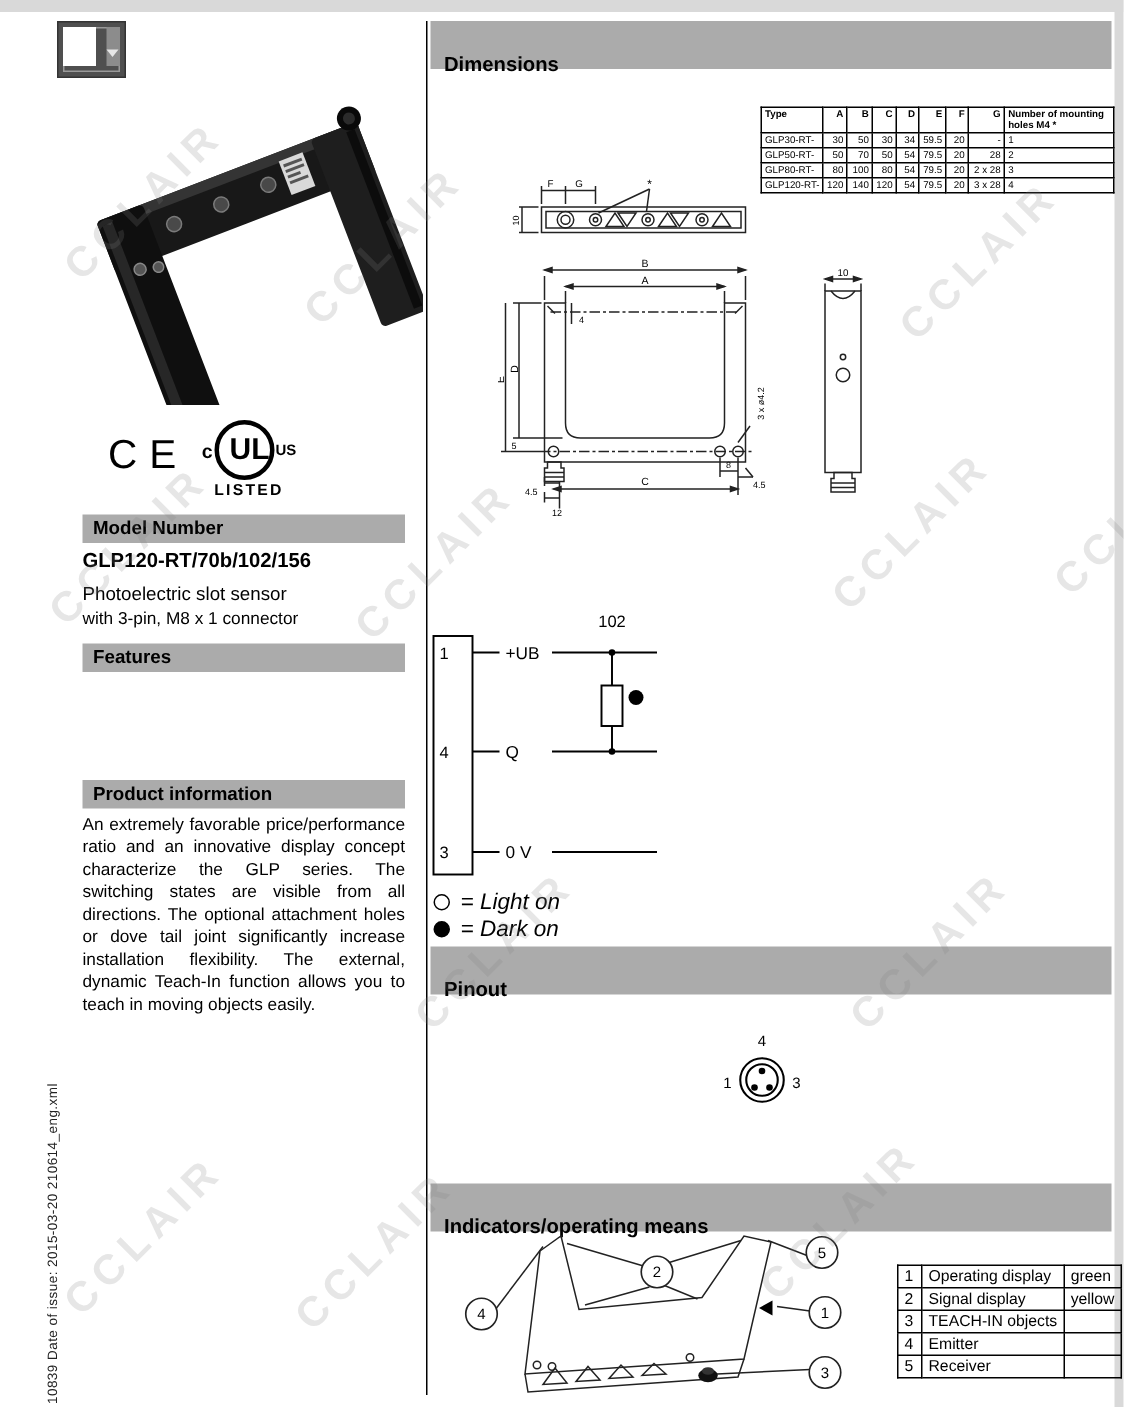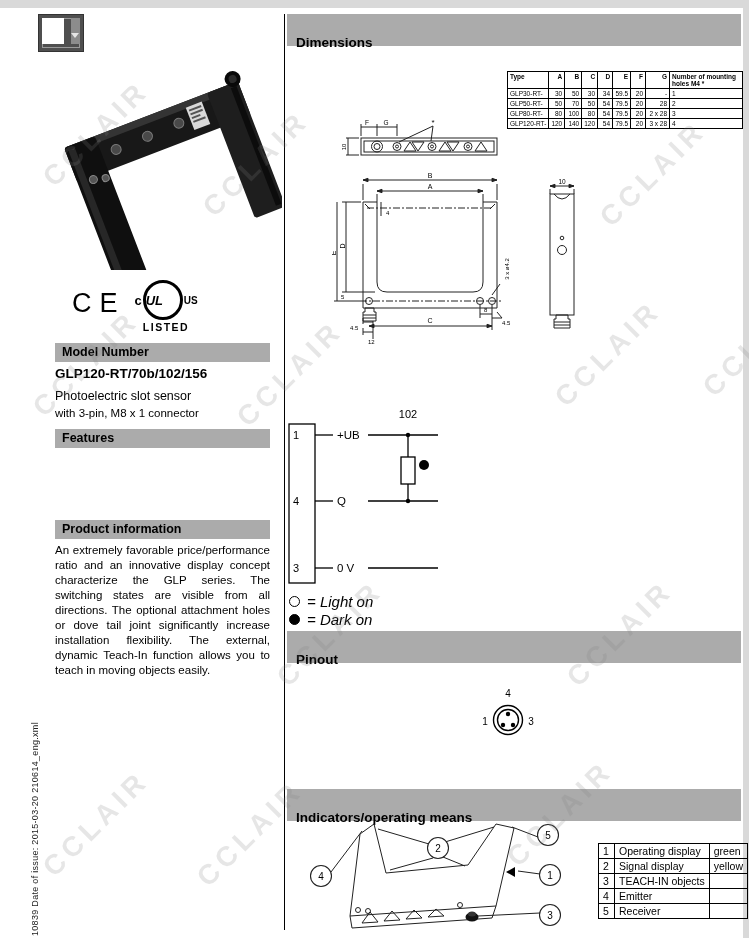--- a/index.html
+++ b/index.html
@@ -32,21 +32,21 @@
   .logo-white{position:absolute;left:3px;top:3px;width:22px;height:26px;background:#fff;}
   .logo-col{position:absolute;right:3px;top:3px;width:9px;height:26px;background:#8c8c8c;}
   .logo-tri{position:absolute;right:4px;top:18px;width:0;height:0;border-left:4px solid transparent;
             border-right:4px solid transparent;border-top:5px solid #e6e6e6;}
   
   .ce{position:absolute;left:72px;top:288px;font-size:27px;letter-spacing:8px;font-weight:400;}
   .ulmark{position:absolute;left:134px;top:280px;width:64px;text-align:center;}
   .ul-row{display:flex;align-items:center;justify-content:center;}
   .ul-c{font-size:13px;font-weight:bold;margin-right:1px;}
   .ul-circle{width:34px;height:34px;border:3px solid #000;border-radius:50%;display:flex;
-             align-items:center;justify-content:flex-start;font-weight:bold;font-size:13px;font-style:italic;}
+             align-items:center;justify-content:flex-end;font-weight:bold;font-size:20px;}
   .ul-us{font-size:10px;font-weight:bold;margin-left:1px;}
   .ul-listed{font-size:10.5px;font-weight:bold;letter-spacing:1.5px;margin-top:1px;}
   
   table{border-collapse:collapse;}
   .dimtable{position:absolute;left:507px;top:71px;font-size:6.5px;table-layout:fixed;}
   .dimtable td,.dimtable th{border:1px solid #000;padding:1px 2px;vertical-align:top;
       overflow:hidden;white-space:nowrap;}
   .dimtable th{font-weight:bold;text-align:left;white-space:normal;}
   .dimtable .num{text-align:right;}
   .indtable{position:absolute;left:598px;top:843px;font-size:10.5px;table-layout:fixed;}

